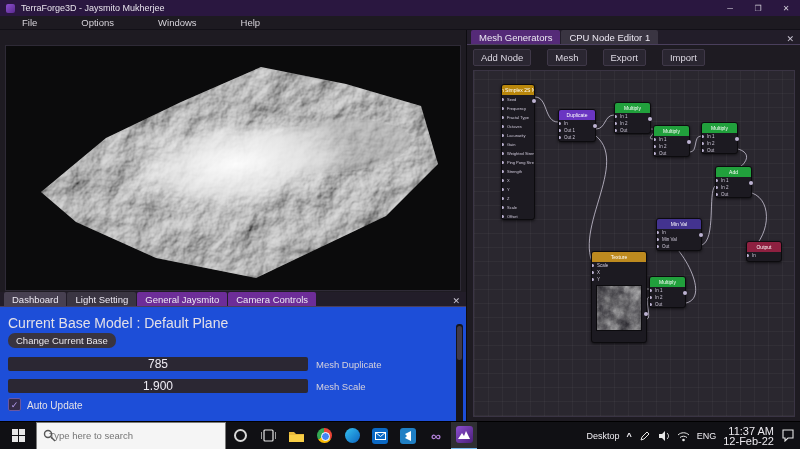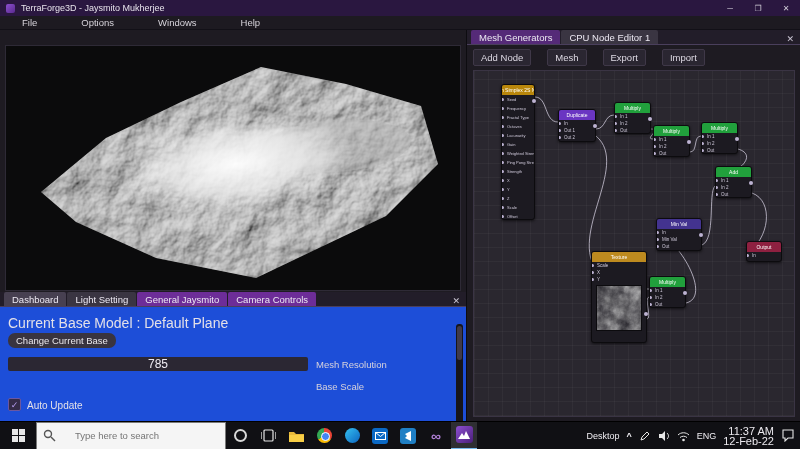--- a/index.html
+++ b/index.html
@@ -58,21 +58,21 @@
   .pin{position:absolute;left:-1px;top:50%;margin-top:-1.5px;width:3px;height:3px;border-radius:50%;background:#bdb3d2}
   .outpin{position:absolute;right:-2px;top:14px;width:4px;height:4px;border-radius:50%;background:#bdb3d2}
   .tex-preview{display:block;margin:2px auto 0 auto;border:1px solid #0c0b0e}
 
   
   #taskbar{position:absolute;left:0;top:421px;width:800px;height:28px;background:#101014;border-top:1px solid #000;display:flex;align-items:center}
   #start-btn{width:36px;height:28px;display:flex;align-items:center;justify-content:center}
   #win-logo{display:grid;grid-template-columns:6px 6px;grid-template-rows:6px 6px;gap:1px}
   #win-logo div{background:#e8e8e8}
   #search-wrap{position:relative;width:190px;height:28px}
-  #search-input{width:100%;height:100%;border:1px solid #7a7a7a;background:#f5f5f5;font-size:9.5px;color:#444;padding-left:38px;font-family:"Liberation Sans",sans-serif}
+  #search-input{width:100%;height:100%;border:1px solid #7a7a7a;background:#f5f5f5;font-size:9.5px;color:#444;padding-left:12px;font-family:"Liberation Sans",sans-serif}
   #search-icon{position:absolute;left:7px;top:7px}
   .tb-icon{width:28px;height:28px;display:flex;align-items:center;justify-content:center}
   .circle-icon{width:13px;height:13px;border:2px solid #d8d8d8;border-radius:50%}
   .sq-icon{width:16px;height:16px;border-radius:3px;display:flex;align-items:center;justify-content:center;font-size:10px;color:#fff}
   #chrome-icon-shape{width:15px;height:15px;border-radius:50%;background:conic-gradient(#ea4335 0 33%,#fbbc05 0 66%,#34a853 0 100%);position:relative}
   #chrome-icon-shape::after{content:"";position:absolute;left:4px;top:4px;width:7px;height:7px;border-radius:50%;background:#4285f4;border:1.5px solid #fff}
   #edge-icon-shape{width:15px;height:15px;border-radius:50%;background:linear-gradient(135deg,#35c1f1,#0b64c0)}
   #terraforge-tile{width:26px;height:28px;background:rgba(255,255,255,.13);border-bottom:2px solid #76b9ed;display:flex;align-items:center;justify-content:center}
   #tray{margin-left:auto;display:flex;align-items:center;gap:7px;padding-right:5px;color:#eceaef}
   #tray .txt{font-size:9px;color:#f0eef3}
@@ -135,22 +135,23 @@
       <div class="tab gray-active" style="margin-left:4px">Dashboard</div>
       <div class="tab gray">Light Setting</div>
       <div class="tab purple">General Jaysmito</div>
       <div class="tab purple">Camera Controls</div>
       <div class="panel-close">✕</div>
     </div>
     <div id="dashboard-content">
       <div class="dash-text" style="top:8px">Current Base Model : Default Plane</div>
       <div class="btn" style="position:absolute;left:8px;top:26px">Change Current Base</div>
       <div class="field-input" style="top:50px">785</div>
-      <div class="field-label" style="top:52px">Mesh Resolution</div>
-      <div class="field-label" style="top:74px">Base Scale</div>
+      <div class="field-label" style="top:52px">Mesh Duplicate</div>
+      <div class="field-input" style="top:72px">1.900</div>
+      <div class="field-label" style="top:74px">Mesh Scale</div>
       <div id="auto-update-box">✓</div>
       <div id="auto-update-label">Auto Update</div>
       <div id="dash-scrollbar">
         <div id="dash-scroll-thumb"></div>
       </div>
     </div>
   </div>
 
   <div id="node-panel">
     <div class="tabbar">

